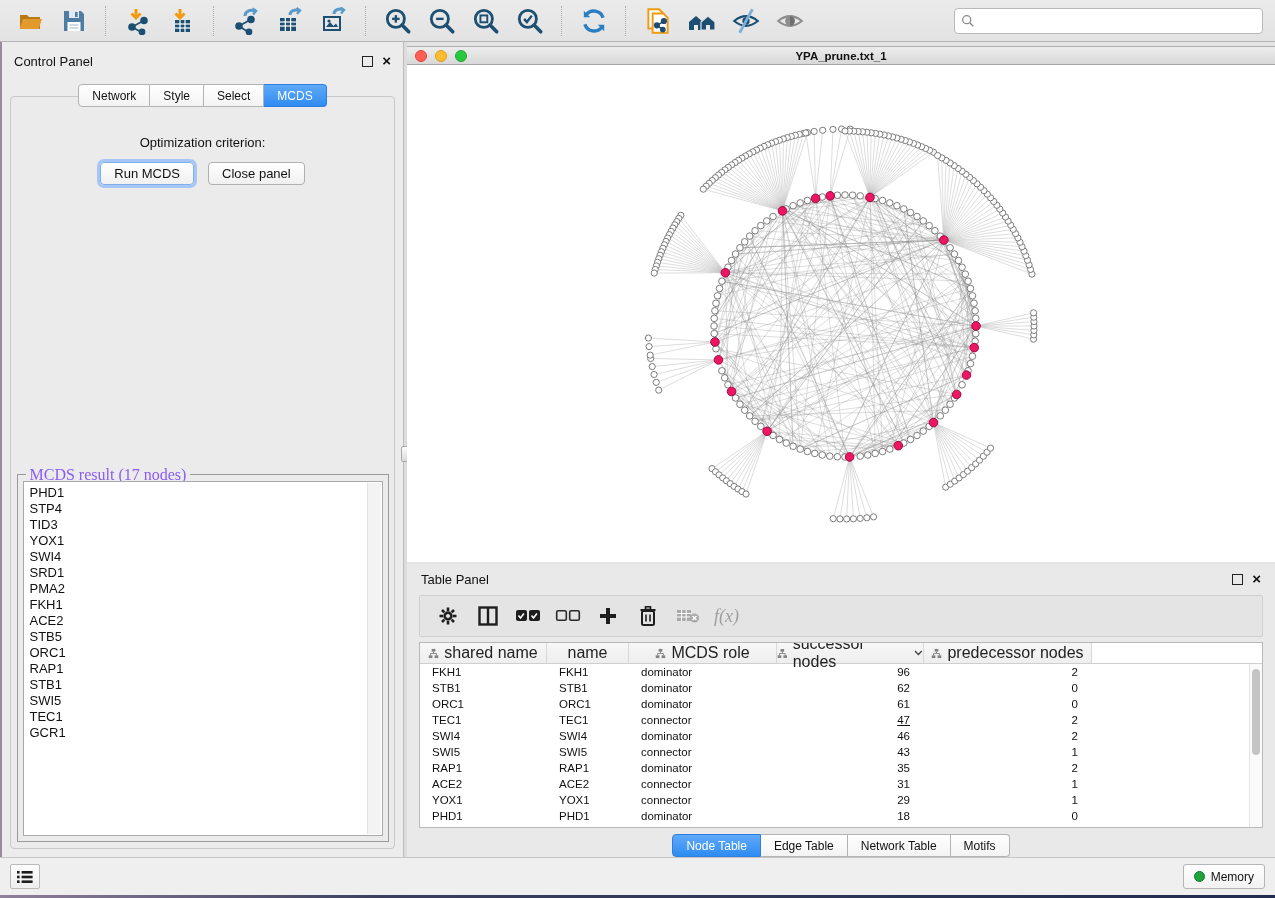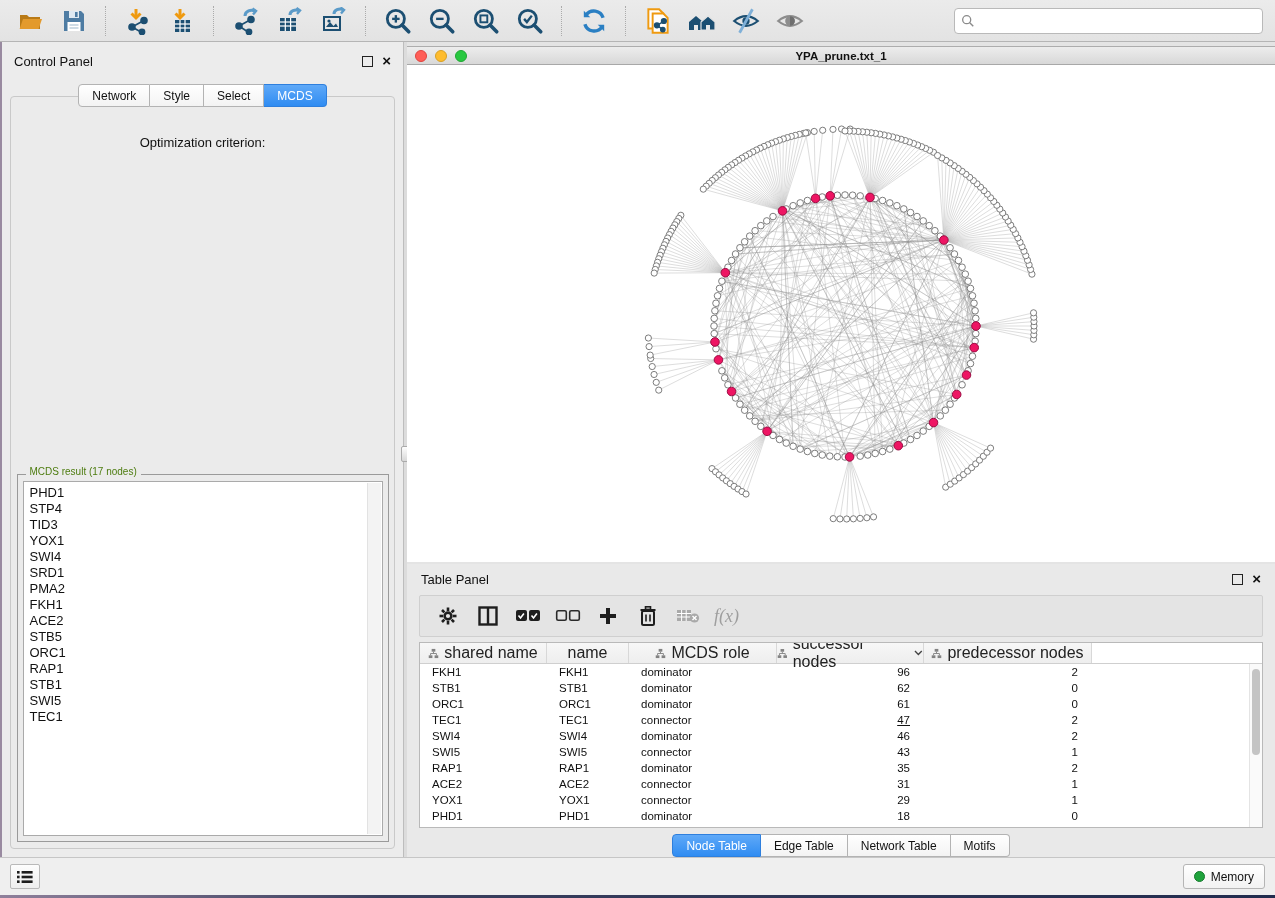--- a/index.html
+++ b/index.html
@@ -42,21 +42,21 @@
            padding-left:9px;position:relative;box-sizing:border-box;}
   .mselect .stepper{position:absolute;right:1px;top:1px;bottom:1px;width:17px;border-radius:3px;
            background:linear-gradient(#74b2f9,#3585ef);display:flex;flex-direction:column;
            align-items:center;justify-content:center;gap:1px;}
   .btn-row{display:flex;gap:14px;margin-top:12px;}
   .pbtn{height:23px;padding:0 13px;border:1px solid #b0b0b0;border-radius:4px;
         background:linear-gradient(#ffffff,#f0f0f0);font-size:13px;color:#111;font-family:inherit;}
   .pbtn.focused{box-shadow:0 0 0 3px rgba(110,170,255,.55);border-color:#7fb0ee;}
   .groupbox{margin-top:auto;margin-bottom:6px;width:372px;height:368px;border:1px solid #9a9a9a;
             position:relative;box-sizing:border-box;}
-  .groupbox .legend{position:absolute;top:-9px;left:8px;background:#ebebeb;padding:0 4px;font-size:10px;color:#4d7c0f;}
+  .groupbox .legend{position:absolute;top:-9px;left:8px;background:#ebebeb;padding:0 4px;font-size:16px;color:#8b5cf6;font-family:Liberation Serif, serif;}
   .result-list{position:absolute;inset:6px 5px 5px 5px;background:#fff;border:1px solid #aaa;
                font-size:13px;line-height:16px;color:#111;padding:3px 0 0 6px;overflow:hidden;}
   .mlist-scroll{position:absolute;top:1px;bottom:1px;right:1px;width:13px;background:#f3f3f3;border-left:1px solid #e2e2e2;}
 
   
   .splitter{width:3px;background:#dcdcdc;position:relative;flex:0 0 auto;}
   .splitter .knob{position:absolute;top:404px;left:-3px;width:9px;height:14px;background:linear-gradient(#fdfdfd,#d8d8d8);
                   border:1px solid #aaa;border-radius:2px;}
 
   
@@ -294,38 +294,43 @@
         </span>
       </div>
       <div class="cp-tabs" id="cp-tabs">
           <div class="seg">Network</div>
           <div class="seg">Style</div>
           <div class="seg">Select</div>
           <div class="seg active">MCDS</div>
         </div>
       <div class="cp-content">
         <div class="opt-label">Optimization criterion:</div>
+        <div class="btn-row">
+          <button class="pbtn focused">Run MCDS</button>
+          <button class="pbtn">Close panel</button>
+        </div>
         <div class="groupbox">
           <span class="legend">MCDS result (17 nodes)</span>
           <div class="result-list" id="mcds-list">
             <div class="mitem">PHD1</div>
               <div class="mitem">STP4</div>
               <div class="mitem">TID3</div>
               <div class="mitem">YOX1</div>
               <div class="mitem">SWI4</div>
               <div class="mitem">SRD1</div>
               <div class="mitem">PMA2</div>
               <div class="mitem">FKH1</div>
               <div class="mitem">ACE2</div>
               <div class="mitem">STB5</div>
               <div class="mitem">ORC1</div>
               <div class="mitem">RAP1</div>
               <div class="mitem">STB1</div>
               <div class="mitem">SWI5</div>
               <div class="mitem">TEC1</div>
+              <div class="mitem">GCR1</div>
               <div class="mlist-scroll"></div>
           </div>
         </div>
       </div>
     </div>
 
     <div class="splitter">
         <div class="knob"></div>
       </div>
 

